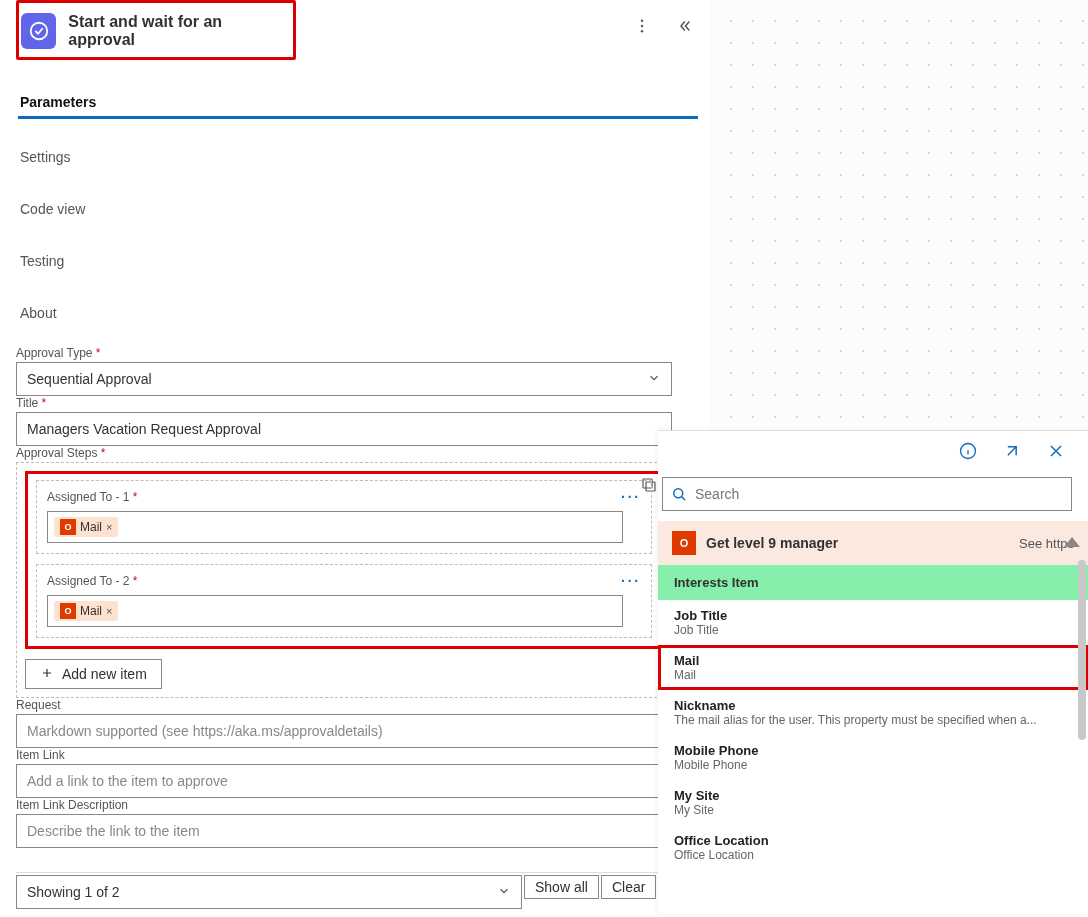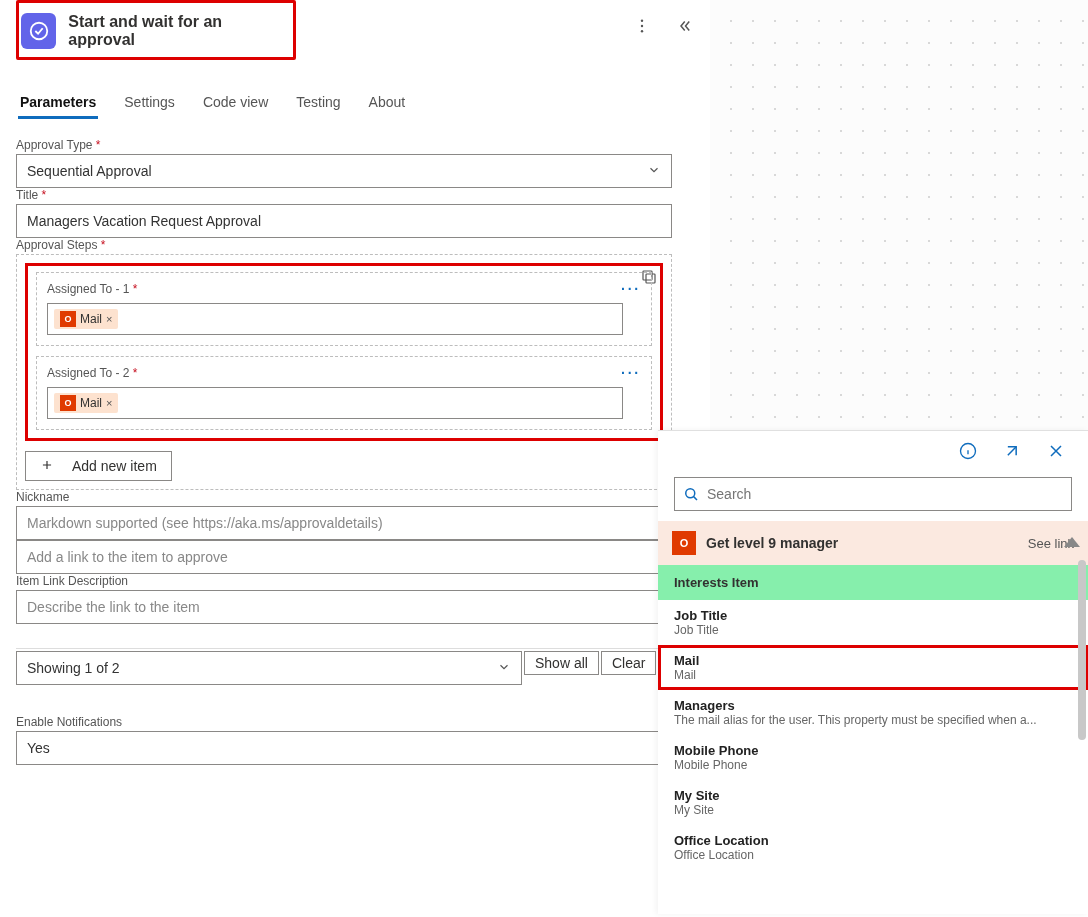--- a/index.html
+++ b/index.html
@@ -15,21 +15,21 @@
   .panel { position:absolute; left:0; top:0; width:710px; height:917px; background:#fff; padding:0 12px 16px 16px;}
 
   .header { display:flex; align-items:center; padding:10px 4px 8px 2px; border:3px solid #d00; border-radius:2px; width:280px; }
   .header-icon { width:36px; height:36px; border-radius:6px; background:#6264e9; display:flex; align-items:center; justify-content:center; margin-right:12px;}
   .header-icon svg { width:22px; height:22px; color:#fff; }
   .header-title { font-size:16px; font-weight:600; }
 
   .icon-row-top { position:absolute; top:14px; right:14px; display:flex; gap:18px; align-items:center; color:#555; }
   .icon-btn { width:24px; height:24px; display:flex; align-items:center; justify-content:center; cursor:pointer; }
 
-  .tabs { display:flex; gap:24px; margin:28px 0 0 2px; border-bottom:1px solid transparent; }
+  .tabs { display:flex; gap:24px; margin:28px 0 0 2px; border-bottom:1px solid transparent;flex-direction:column; }
   .tab { padding:6px 2px; font-size:14px; color:#555; cursor:pointer; }
   .tab.active { color:#111; font-weight:600; border-bottom: 3px solid #0f6cbd; }
 
   .form { margin-top:18px; }
   .label { font-size:12px; color:#555; margin-bottom:2px; display:block; }
   .req::after { content:" *"; color:#c50f1f; }
 
   .select, .input { width:656px; height:34px; border:1px solid #8a8886; background:#fff; padding:4px 10px; font-size:14px; color:#333; display:flex; align-items:center; justify-content:space-between; }
   .select .chev { color:#555; }
   .input.placeholder { color:#888; }
@@ -44,35 +44,35 @@
   .step-title { font-size:12px; color:#555; }
   .step-dots { color:#0f6cbd; font-weight:bold; letter-spacing:2px; font-size:14px; cursor:pointer;}
 
   .token-input { border:1px solid #8a8886; padding:4px 6px; display:flex; gap:6px; align-items:center; height:32px; width:576px;}
   .token { display:flex; align-items:center; gap:4px; background:#fde2cf; border-radius:2px; padding:2px 6px; font-size:12px; }
   .token .o365 { width:16px; height:16px; background:#e03a00; display:flex;align-items:center;justify-content:center;color:#fff;font-size:9px;font-weight:bold;}
   .token .x { font-size:11px; color:#555; cursor:pointer; }
 
   .copy-abs { position:absolute; right:10px; top:10px; color:#555; }
 
-  .add-item { margin-top:10px; border:1px solid #8a8886; padding:6px 14px; display:inline-flex; align-items:flex-start; gap:18px; background:#fff; cursor:pointer; font-size:14px; }
+  .add-item { margin-top:10px; border:1px solid #8a8886; padding:6px 14px; display:inline-flex; align-items:flex-start; gap:8px; background:#fff; cursor:pointer; font-size:14px; }
 
   
   .adv-label { margin-top:28px; font-size:13px; color:#555; }
   .adv-row { display:flex; gap:2px; margin-top:2px; }
   .adv-select { width:506px; }
   .small-btn { border:1px solid #8a8886; padding:4px 10px; height:24px; display:flex; align-items:center; cursor:pointer; font-size:14px;}
 
   hr.sep { border:none; border-top:1px solid #ddd; margin:24px 0 0 0; width:656px;}
 
   
   .flyout { position:absolute; right:0; top:430px; width:430px; height:484px; background:#fff; border-top:1px solid #e0e0e0; box-shadow: -2px 0 6px rgba(0,0,0,.05); }
   .fly-hdr { display:flex; justify-content:flex-end; gap:22px; padding:10px 20px; }
   .fly-icon { width:22px; height:22px; color:#0f6cbd; cursor:pointer;}
-  .fly-search { position:relative; margin:4px 16px 10px 16px; }
+  .fly-search { position:relative; margin:4px 16px 10px 4px; }
   .fly-search input { width:100%; height:34px; border:1px solid #8a8886; padding:4px 10px 4px 32px; font-size:14px; }
   .fly-search .mag { position:absolute; left:8px; top:8px; color:#0f6cbd; }
 
   .fly-card { margin:0 0px; background:#fbe9e0; display:flex; align-items:center; justify-content:space-between; padding:10px 14px; }
   .fly-card-left { display:flex; align-items:center; gap:10px; }
   .o365-b { width:24px; height:24px; background:#e03a00; display:flex;align-items:center;justify-content:center;color:#fff;font-size:11px;font-weight:bold;}
   .fly-card-title { font-weight:600; }
   .sec-less { color:#555; font-size:13px; cursor:pointer;}
 
   .fly-tri { position:absolute; right:8px; top:106px; width:0;height:0;border-left:8px solid transparent;border-right:8px solid transparent;border-bottom:10px solid #888; }
@@ -182,25 +182,26 @@
           </div>
         </div>
         <div class="add-item">
           <svg width="14" height="14" viewBox="0 0 24 24" fill="none" stroke="currentColor" stroke-width="2">
               <path d="M12 5v14M5 12h14"></path>
             </svg>
           <span>Add new item</span>
         </div>
       </div>
 
-      <span class="label">Nickname</span>
+      <span class="label">Request</span>
       <div class="input placeholder">
         <span class="placeholder-color">Markdown supported (see https://aka.ms/approvaldetails)</span>
       </div>
 
+      <span class="label">Item Link</span>
       <div class="input placeholder">
         <span class="placeholder-color">Add a link to the item to approve</span>
       </div>
 
       <span class="label">Item Link Description</span>
       <div class="input placeholder">
         <span class="placeholder-color">Describe the link to the item</span>
       </div>
 
       <hr class="sep">
@@ -247,35 +248,35 @@
             <line x1="20" y1="20" x2="15.5" y2="15.5"></line>
           </svg></span>
       <input placeholder="Search" style="">
     </div>
     <div class="fly-tri"></div>
     <div class="fly-card">
       <div class="fly-card-left">
         <span class="o365-b">O</span>
         <span class="fly-card-title">Get level 9 manager</span>
       </div>
-      <span class="sec-less">See link</span>
+      <span class="sec-less">See https</span>
     </div>
     <div class="fly-list">
       <div class="fly-section">Interests Item</div>
       <div id="fly-items">
           <div class="fly-item">
             <div class="t">Job Title</div>
             <div class="d">Job Title</div>
           </div>
           <div class="fly-item sel">
             <div class="t">Mail</div>
             <div class="d">Mail</div>
           </div>
           <div class="fly-item">
-            <div class="t">Managers</div>
+            <div class="t">Nickname</div>
             <div class="d">The mail alias for the user. This property must be specified when a...</div>
           </div>
           <div class="fly-item">
             <div class="t">Mobile Phone</div>
             <div class="d">Mobile Phone</div>
           </div>
           <div class="fly-item">
             <div class="t">My Site</div>
             <div class="d">My Site</div>
           </div>

